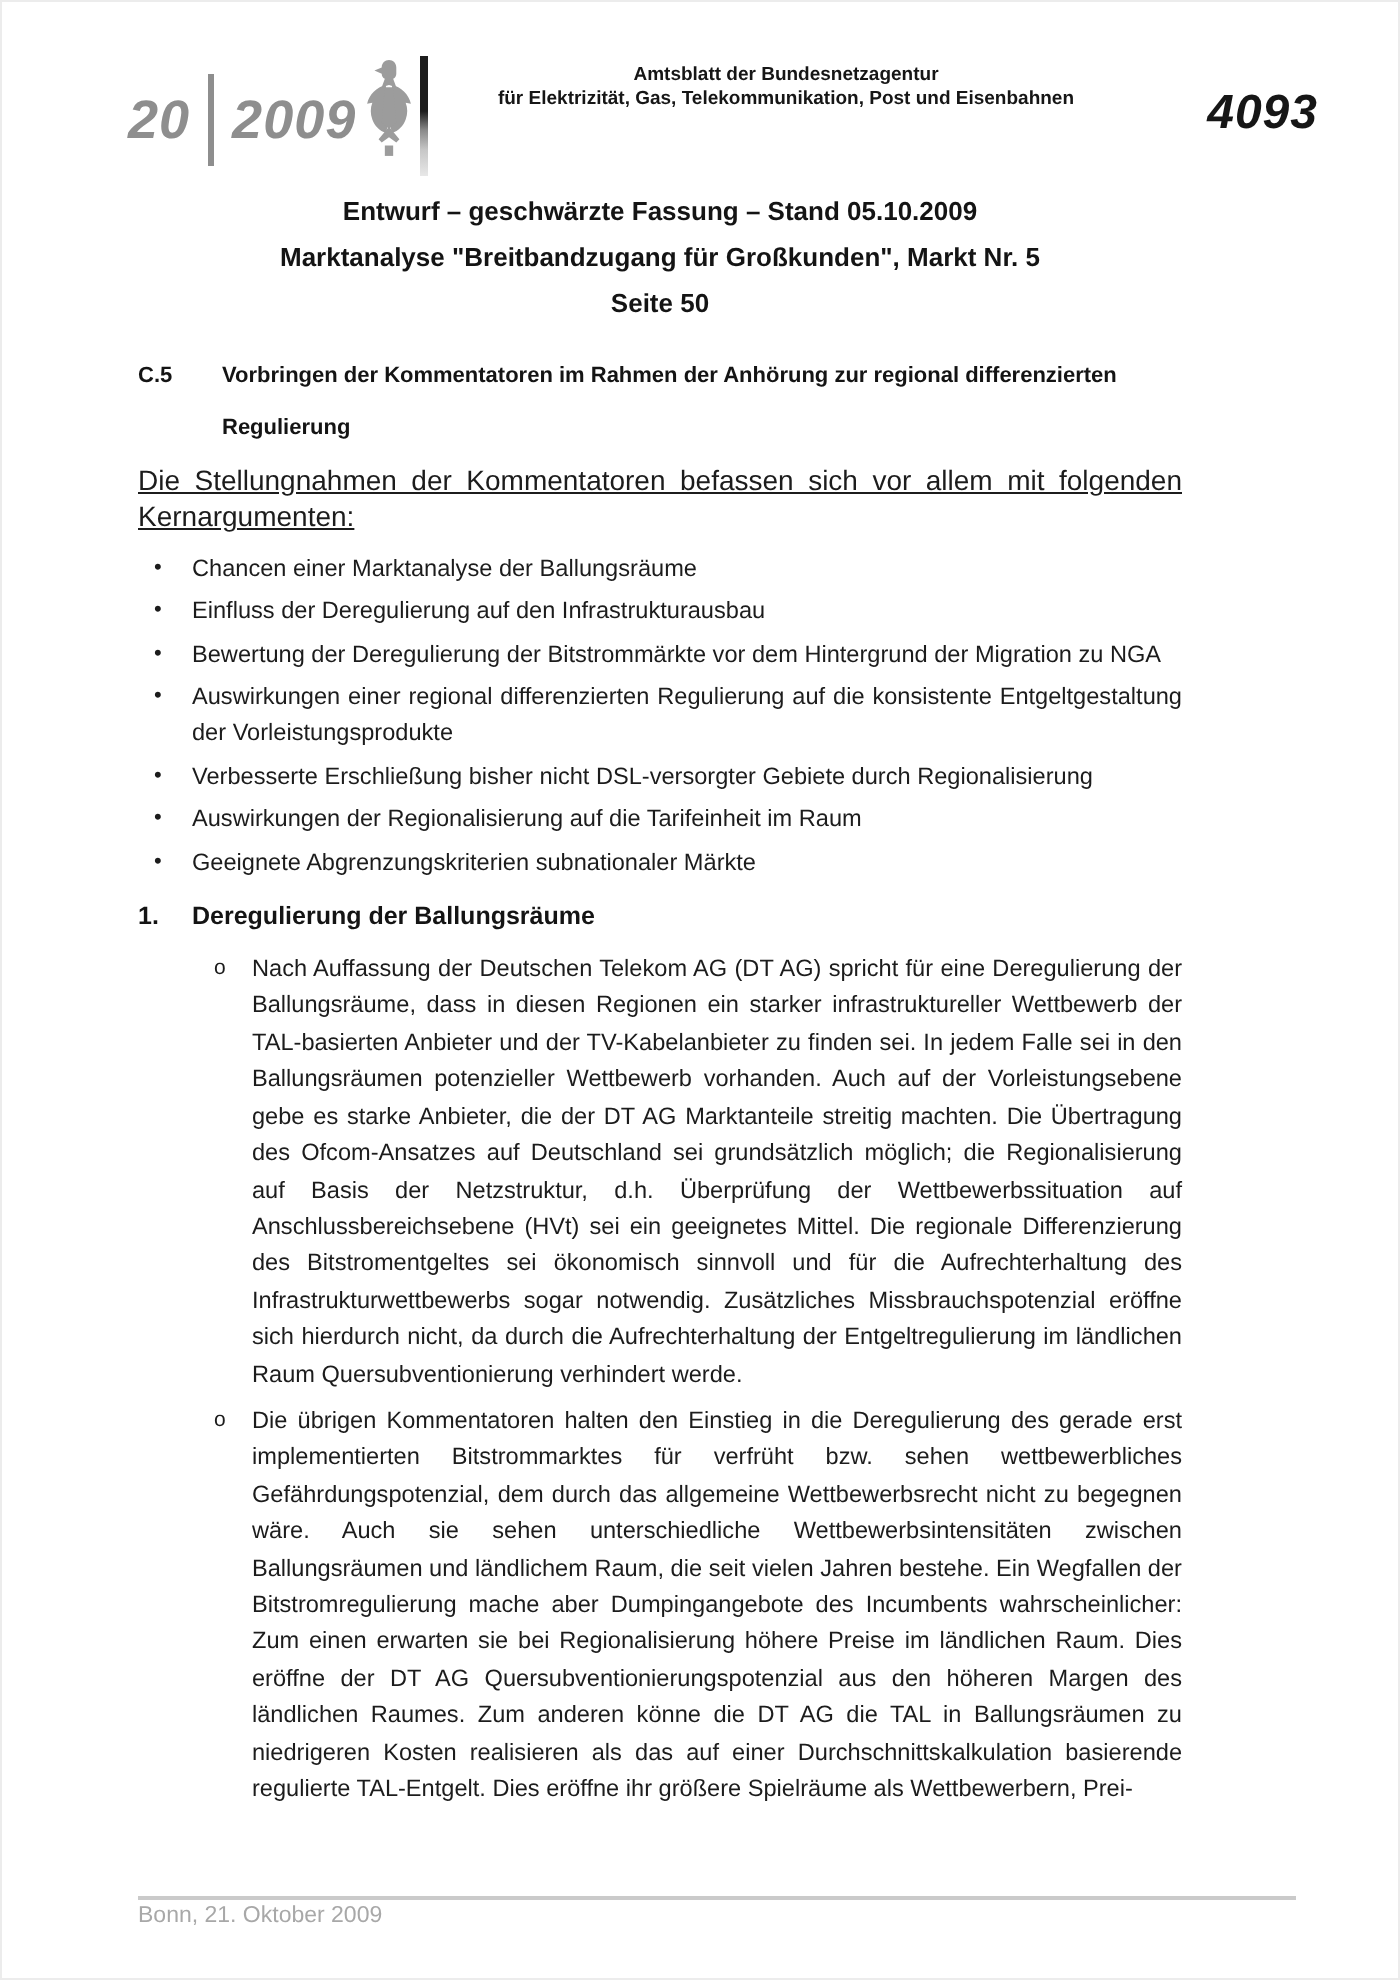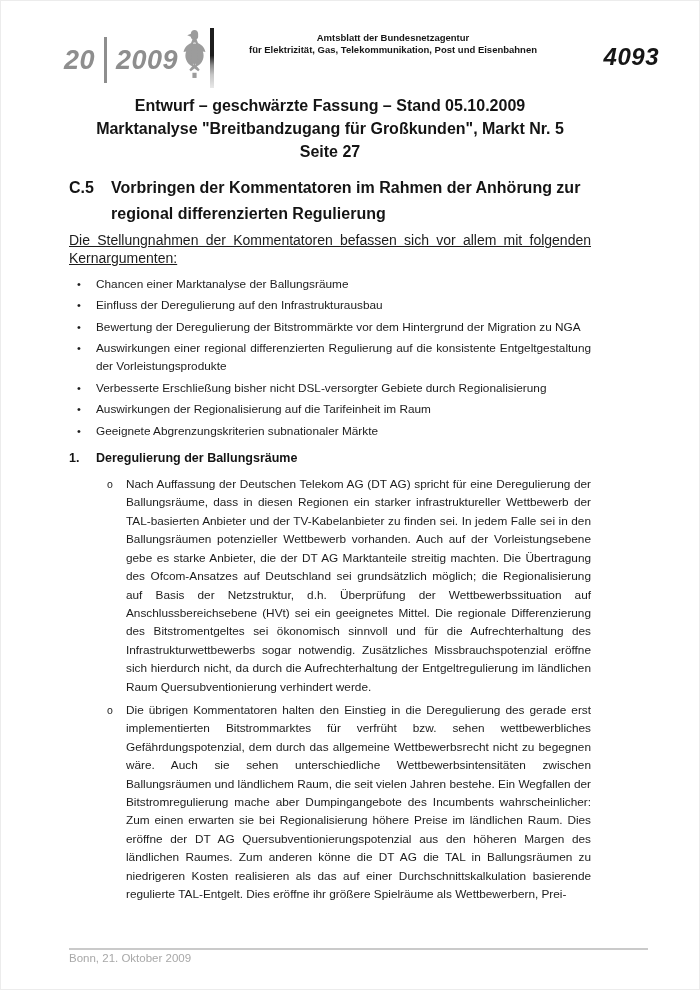--- a/index.html
+++ b/index.html
@@ -23,22 +23,22 @@
   }
   .mast-center{position:absolute;left:218px;width:348px;top:31px;text-align:center;}
   .mast-center .bold-line{font-weight:bold;font-size:9.5px;line-height:12px;color:#161616;}
   .mast-center .sub-line{font-size:9.5px;line-height:12px;color:#9b9b9b;margin-top:7px;}
   .page-number{
     position:absolute;right:40px;top:42px;
     font-weight:bold;font-style:italic;font-size:24px;color:#161616;letter-spacing:0.5px;
   }
   
   .main{position:absolute;left:68px;top:88px;width:522px;}
-  .doc-header{padding-top:5px;text-align:center;font-weight:bold;font-size:16px;line-height:23px;color:#141414;}
-  .section-heading{margin-top:12px;display:grid;grid-template-columns:42px 1fr;font-weight:bold;font-size:16px;line-height:26px;color:#141414;}
+  .doc-header{padding-top:5px;text-align:center;font-weight:bold;font-size:13px;line-height:23px;color:#141414;}
+  .section-heading{margin-top:12px;display:grid;grid-template-columns:42px 1fr;font-weight:bold;font-size:11px;line-height:26px;color:#141414;}
   .intro{margin-top:4px;font-size:14px;line-height:18.4px;text-align:justify;text-decoration:underline;}
   .bullets{margin-top:7px;}
   .bullet-item{display:grid;grid-template-columns:27px 495px;margin-bottom:3px;font-size:11.8px;line-height:18.4px;}
   .bullet-item .marker{padding-left:8px;font-size:11px;}
   .bullet-item .b-text{text-align:justify;}
   .subsection-heading{margin-top:9px;display:grid;grid-template-columns:27px 1fr;font-weight:bold;font-size:12.5px;line-height:18px;color:#141414;}
   .point{display:grid;grid-template-columns:20px 465px;margin-left:37px;font-size:11.8px;line-height:18.4px;}
   .point .marker{font-size:10.5px;padding-left:1px;}
   .point .p-text{text-align:justify;}
   .point-1{margin-top:8px;}
@@ -78,21 +78,21 @@
     </div>
 
     <div class="page-number">4093</div>
   </div>
 
   <div class="main">
 
     <div class="doc-header">
       <div>Entwurf – geschwärzte Fassung – Stand 05.10.2009</div>
       <div>Marktanalyse "Breitbandzugang für Großkunden", Markt Nr. 5</div>
-      <div>Seite 27</div>
+      <div>Seite 50</div>
     </div>
 
     <div class="section-heading">
       <span>C.5</span>
       <span>Vorbringen der Kommentatoren im Rahmen der Anhörung zur regional differenzierten Regulierung</span>
     </div>
 
     <p class="intro" style="margin:4px 0 0 0;">Die Stellungnahmen der Kommentatoren befassen sich vor allem mit folgenden Kernargumenten:</p>
 
     <div class="bullets">

